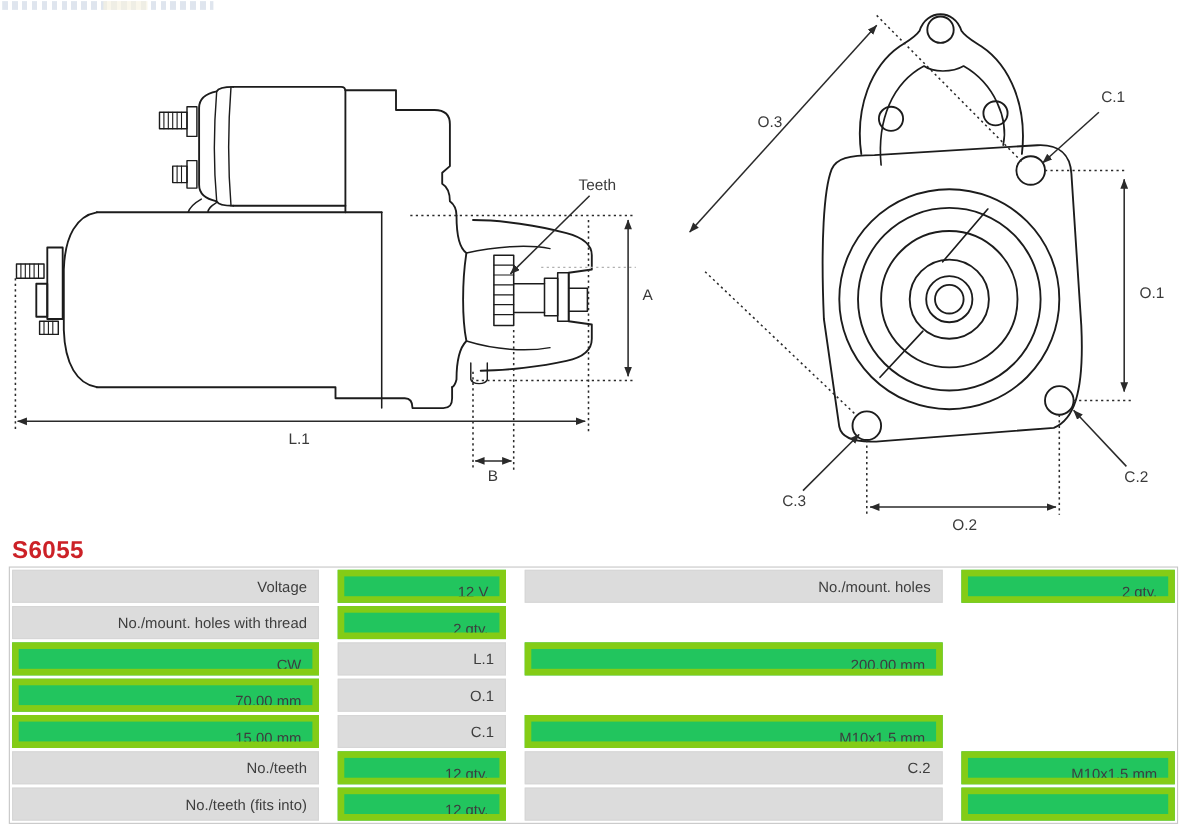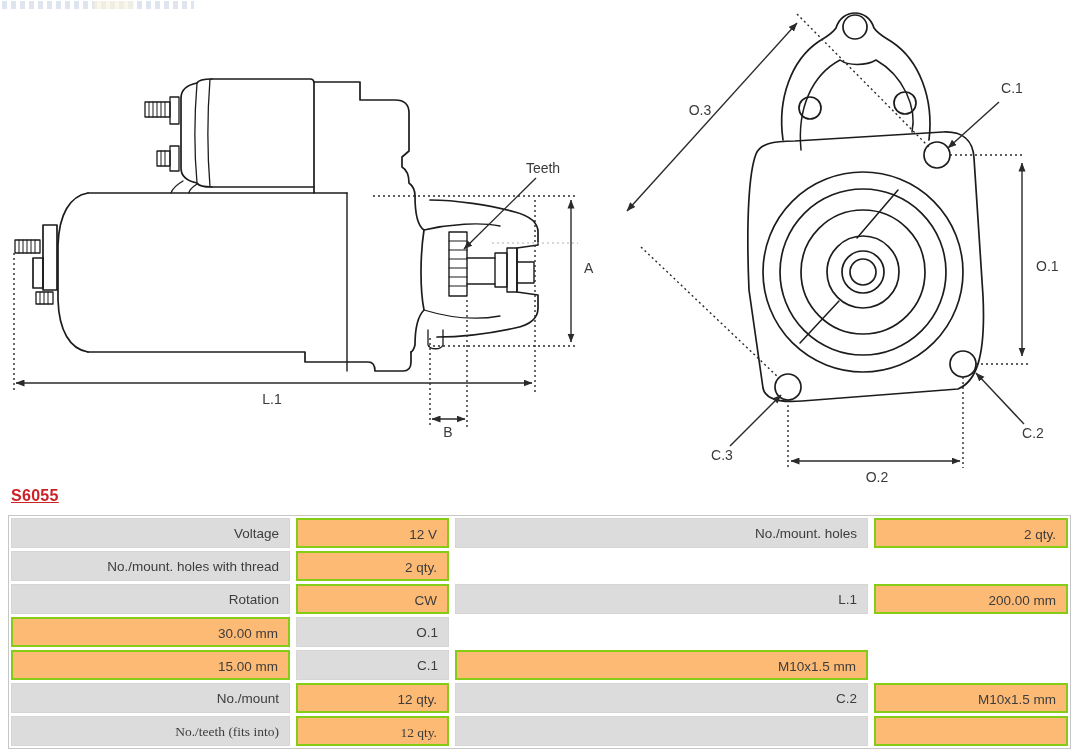--- a/index.html
+++ b/index.html
@@ -2,29 +2,29 @@
 <html><head>
 <meta charset="utf-8">
 <style>
   html,body{margin:0;padding:0;background:#ffffff;}
   #stage{position:relative;width:1080px;height:753px;background:#ffffff;overflow:hidden;
          font-family:"Liberation Sans",sans-serif;}
   #watermark{position:absolute;left:2px;top:1px;width:192px;height:8px;opacity:.33;
     background:repeating-linear-gradient(90deg,#9fb3cc 0 5px,transparent 5px 9px);}
   #watermark .wm2{position:absolute;left:92px;top:0;width:40px;height:8px;background:#e6d9a8;opacity:.7;}
   #drawing-svg{position:absolute;left:0;top:0;}
-  .part-no{position:absolute;left:11px;top:487px;font-size:16px;font-weight:700;letter-spacing:.3px;text-decoration:underline;}
+  .part-no{position:absolute;left:11px;top:487px;font-size:22px;font-weight:700;letter-spacing:.3px;}
   .spec-table{position:absolute;left:8px;top:515px;width:1063px;border:1px solid #c6c6c6;
               background:#ffffff;padding:2px;box-sizing:border-box;}
-  .spec-row{display:grid;grid-template-columns:279px 153px 1fr 194px;gap:6px;margin-bottom:3px;}
-  .spec-row:last-child{margin-bottom:0;font-family:Liberation Serif, serif;}
+  .spec-row{display:grid;grid-template-columns:279px 153px 1fr 194px;gap:17px;margin-bottom:3px;}
+  .spec-row:last-child{margin-bottom:0;}
   .cell{height:30px;line-height:30px;font-size:13.5px;color:#3d3d3d;text-align:right;
         padding-right:10px;box-sizing:border-box;overflow:hidden;white-space:nowrap;}
   .cell.label{background:#dcdcdc;border:1px solid #d6d6d6;}
-  .cell.value{background:#fdba74;border:2px solid #84cc16;}
+  .cell.value{background:#22c55e;border:6px solid #84cc16;}
   svg text{font-family:"Liberation Sans",sans-serif;font-size:14px;fill:#3a3a3a;}
 </style>
 </head>
 <body>
 
 <div id="stage">
 
   <div id="watermark">
       <span class="wm2"></span>
     </div>
@@ -155,39 +155,38 @@
       <div class="cell label">No./mount. holes</div>
       <div class="cell value">2 qty.</div>
     </div>
 
     <div class="spec-row">
       <div class="cell label">No./mount. holes with thread</div>
       <div class="cell value">2 qty.</div>
     </div>
 
     <div class="spec-row">
-      <div class="cell label">Rotation</div>
       <div class="cell value">CW</div>
       <div class="cell label">L.1</div>
       <div class="cell value">200.00 mm</div>
     </div>
 
     <div class="spec-row">
-      <div class="cell value">30.00 mm</div>
+      <div class="cell value">70.00 mm</div>
       <div class="cell label">O.1</div>
     </div>
 
     <div class="spec-row">
       <div class="cell value">15.00 mm</div>
       <div class="cell label">C.1</div>
       <div class="cell value">M10x1.5 mm</div>
     </div>
 
     <div class="spec-row">
-      <div class="cell label">No./mount</div>
+      <div class="cell label">No./teeth</div>
       <div class="cell value">12 qty.</div>
       <div class="cell label">C.2</div>
       <div class="cell value">M10x1.5 mm</div>
     </div>
 
     <div class="spec-row">
       <div class="cell label">No./teeth (fits into)</div>
       <div class="cell value">12 qty.</div>
       <div class="cell label"></div>
       <div class="cell value"></div>

